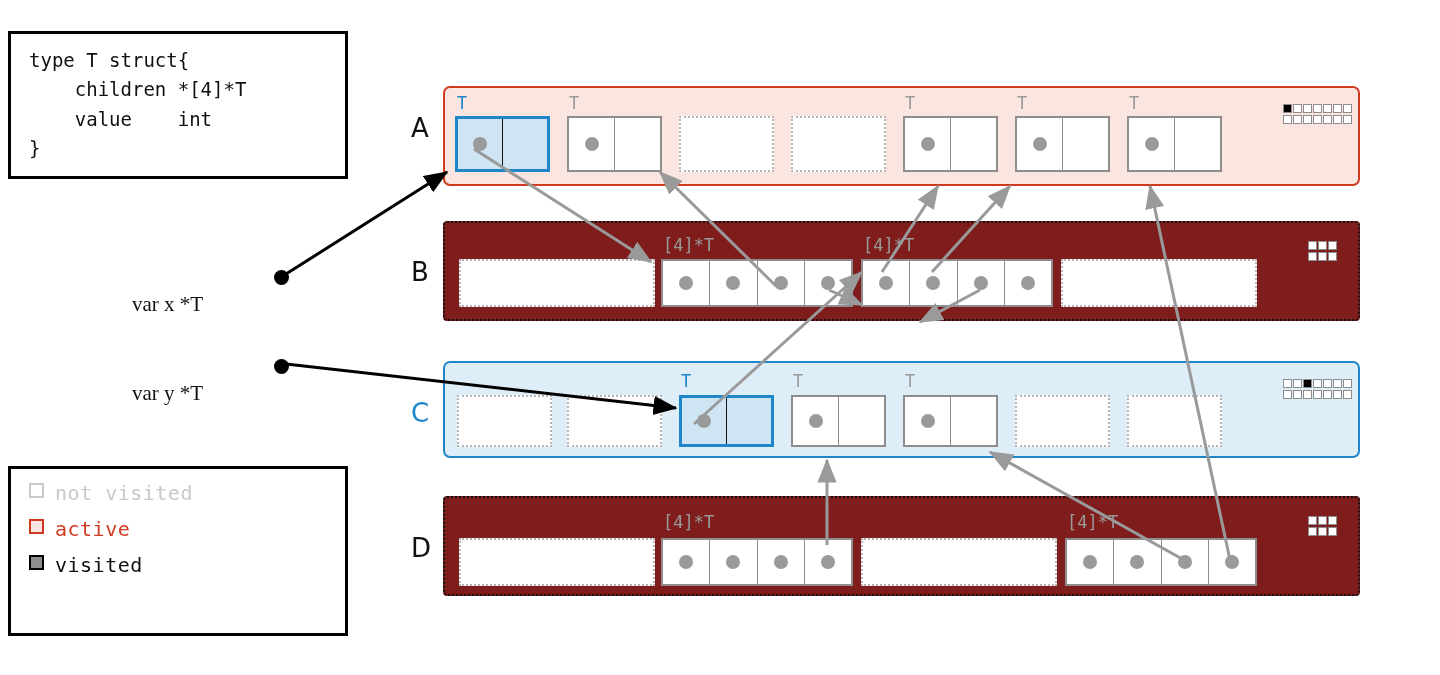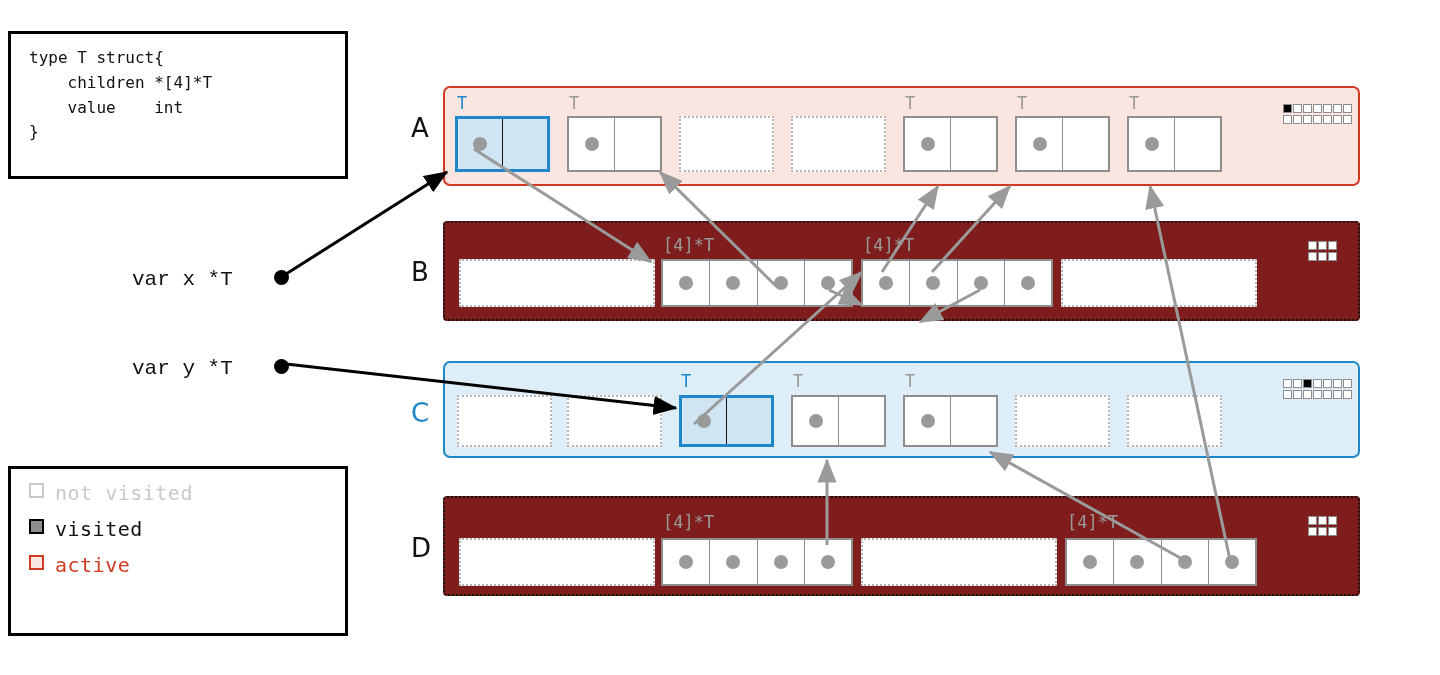--- a/index.html
+++ b/index.html
@@ -14,21 +14,21 @@
 
   
   #code-box{
     left:8px;top:31px;width:340px;height:148px;
     border:3px solid #000;background:#fff;
     box-sizing:border-box;
     padding:12px 0 0 18px;
   }
   #code-box pre{
     margin:0;font-family:"DejaVu Sans Mono","Liberation Mono",monospace;
-    font-size:16px;line-height:1.55;color:#111;white-space:pre;
+    font-size:19px;line-height:1.55;color:#111;white-space:pre;
   }
 
   
   #legend-box{
     left:8px;top:466px;width:340px;height:170px;
     border:3px solid #000;background:#fff;box-sizing:border-box;
     padding:14px 0 0 18px;
   }
   .legend-row{display:flex;align-items:flex-start;height:36px;}
   .legend-swatch{
@@ -93,21 +93,22 @@
   .bitmap .brow{display:flex;margin-bottom:2px;}
   .bitmap .bcell{
     width:9px;height:9px;box-sizing:border-box;
     border:1.5px solid #8d8d8d;background:#fff;margin-right:1px;
   }
   .bitmap .bcell.on{background:#000;}
 
   
   .var-label{
     position:absolute;font-size:21px;color:#111;white-space:nowrap;
-    font-family:Liberation Mono, monospace;
+    font-family:Liberation Serif, serif;
+    margin-top:24px;
   }
   .var-dot{
     position:absolute;width:15px;height:15px;border-radius:50%;background:#000;
   }
 
   #edges{position:absolute;left:0;top:0;width:1440px;height:675px;
          pointer-events:none;}
 </style>
 </head>
 <body>
@@ -118,26 +119,26 @@
     value    int
 }</pre>
 </div>
 
 <div class="abs" id="legend-box">
   <div class="legend-row">
     <span class="legend-swatch" style="border-color:#c9c9c9;background:#ffffff;"></span>
     <span class="legend-label" style="color:#c9c9c9;">not visited</span>
   </div>
   <div class="legend-row">
+    <span class="legend-swatch" style="border-color:#cf3a20;background:#fbe5e0;"></span>
+    <span class="legend-label" style="color:#cf3a20;">active</span>
+  </div>
+  <div class="legend-row">
     <span class="legend-swatch" style="border-color:#000000;background:#8d8d8d;"></span>
     <span class="legend-label" style="color:#111111;">visited</span>
-  </div>
-  <div class="legend-row">
-    <span class="legend-swatch" style="border-color:#cf3a20;background:#fbe5e0;"></span>
-    <span class="legend-label" style="color:#cf3a20;">active</span>
   </div>
 </div>
 
 <div class="var-label" style="left:132px;top:268px;">var x *T</div>
 <div class="var-dot" style="left:274px;top:270px;"></div>
 
 <div class="var-label" style="left:132px;top:357px;">var y *T</div>
 <div class="var-dot" style="left:274px;top:359px;"></div>
 
 <div class="row-label abs" style="left:411px;top:113px;">A</div>

